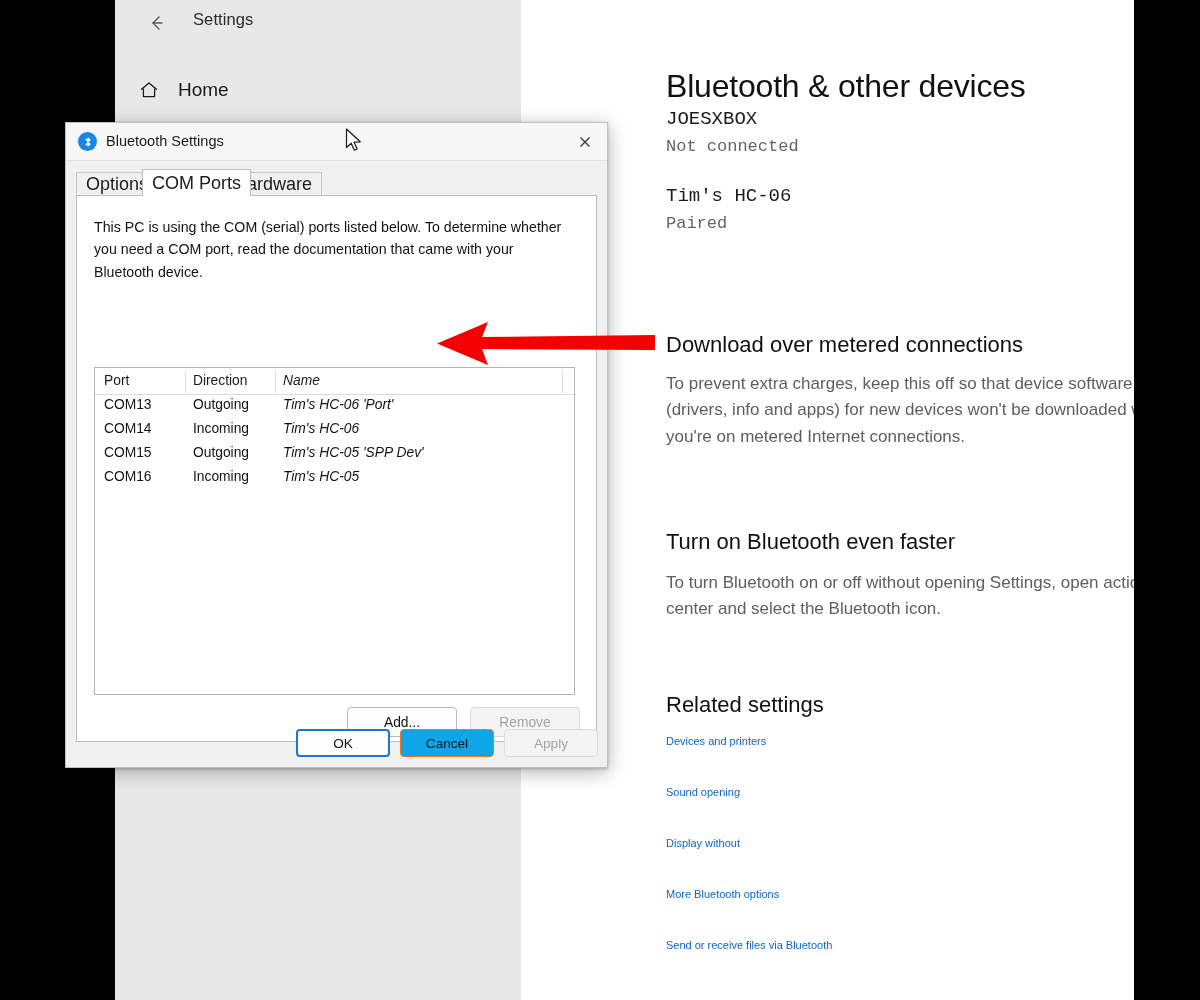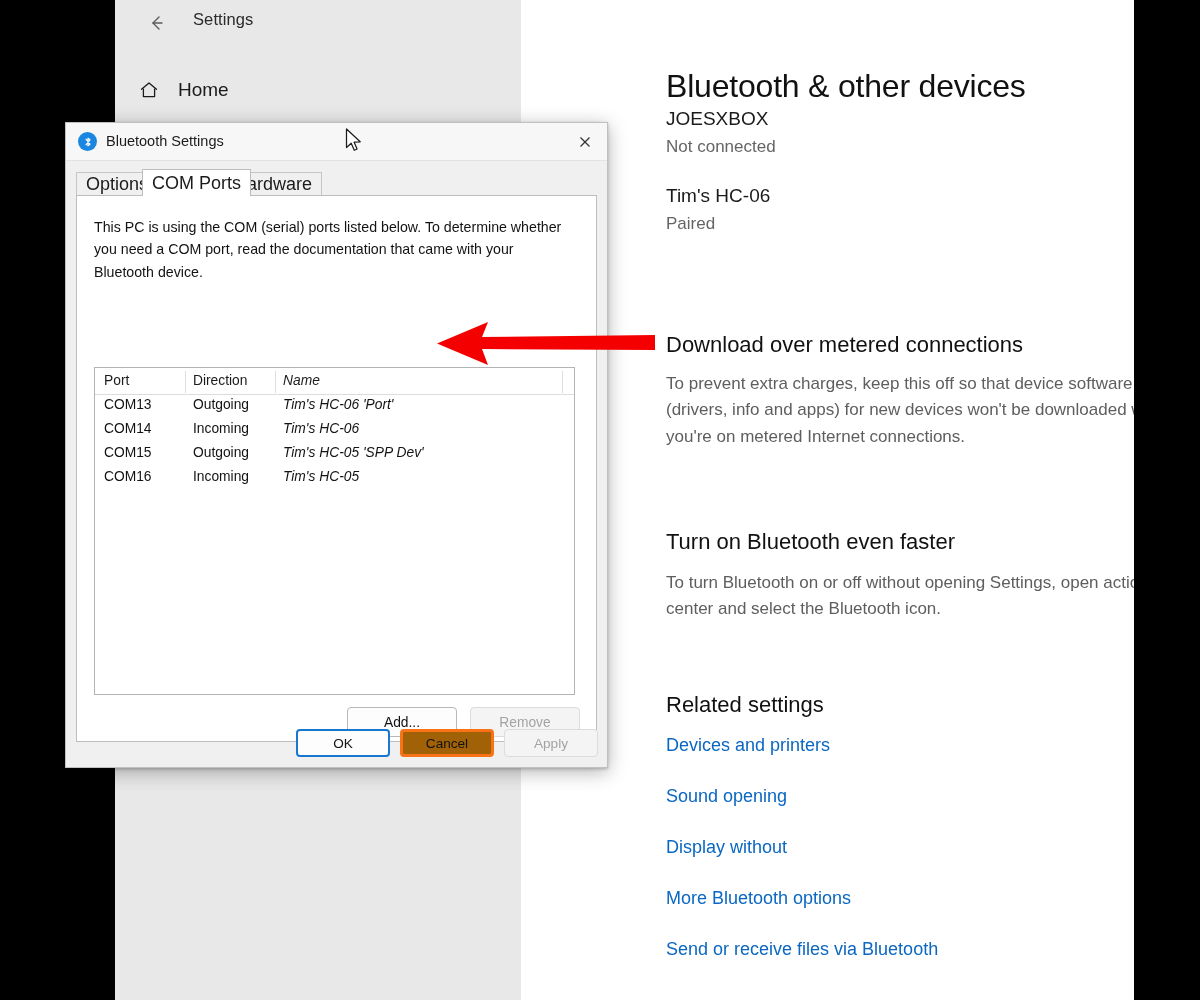--- a/index.html
+++ b/index.html
@@ -115,21 +115,21 @@
     position: absolute;
     left: 145px;
     top: 68px;
     font-size: 32px;
     font-weight: normal;
     color: #111111;
     letter-spacing: -0.2px;
     white-space: nowrap;
   }
 
-  .device-block { position: absolute; left: 145px; }
+  .device-block { position: absolute; left: 145px; font-family: Liberation Mono, monospace; }
   .device-name {
     font-size: 19px;
     color: #1b1b1b;
     white-space: nowrap;
   }
   .device-status {
     font-size: 17px;
     color: #656565;
     white-space: nowrap;
     margin-top: 7px;
@@ -164,21 +164,21 @@
     position: absolute;
     left: 145px;
     top: 692px;
     font-size: 22px;
     color: #111111;
   }
 
   .rel-link {
     position: absolute;
     left: 145px;
-    font-size: 18px;
+    font-size: 11px;
     color: #0a67c2;
     white-space: nowrap;
     cursor: pointer;
   }
   #rel-0 { top: 735px; }
   #rel-1 { top: 786px; }
   #rel-2 { top: 837px; }
   #rel-3 { top: 888px; }
   #rel-4 { top: 939px; }
 
@@ -388,22 +388,22 @@
     border-radius: 4px;
   }
   #btn-ok {
     left: 230px;
     background: #fdfdfd;
     border: 2px solid #1878cf;
     color: #121212;
   }
   #btn-cancel {
     left: 334px;
-    background: #a16207;
-    border: 3px solid #f97316;
+    background: #0ea5e9;
+    border: 1px solid #f97316;
     color: #121212;
   }
   #btn-apply {
     left: 438px;
     background: #f4f4f4;
     border: 1px solid #dcdcdc;
     color: #a3a3a3;
   }
 
   #cursor {

